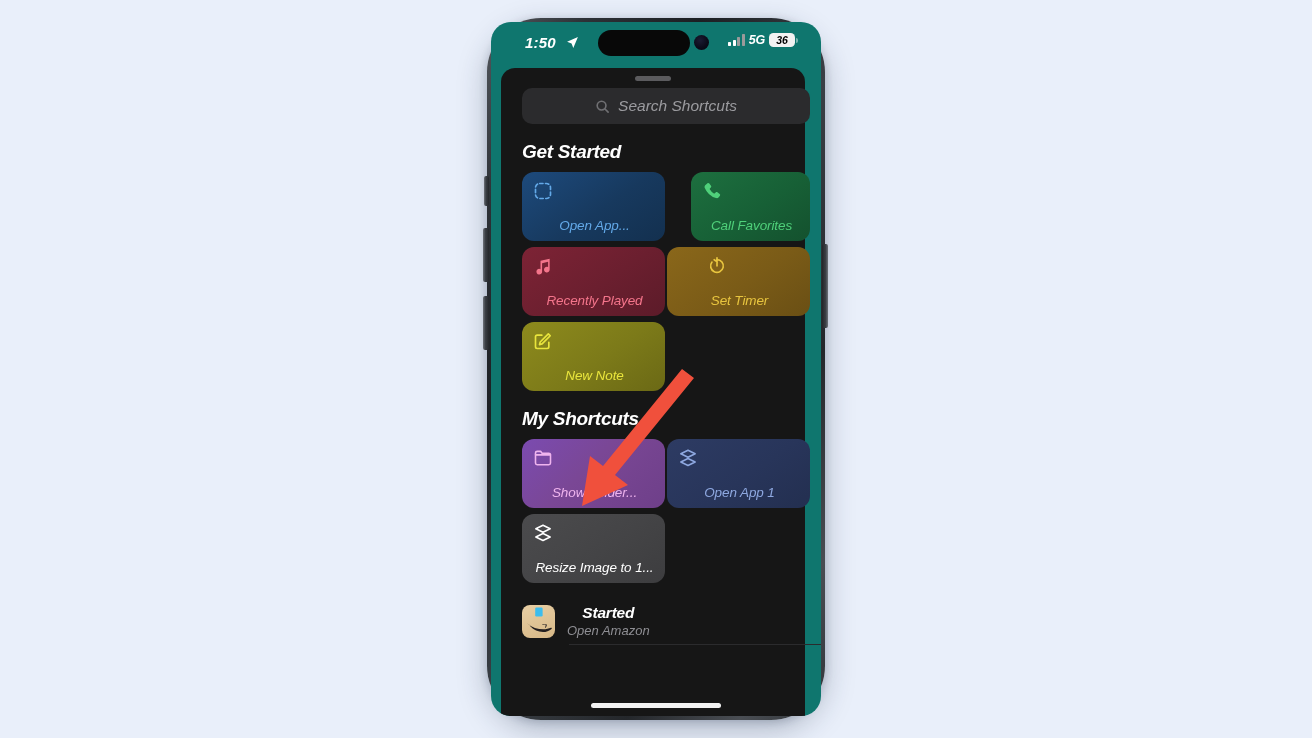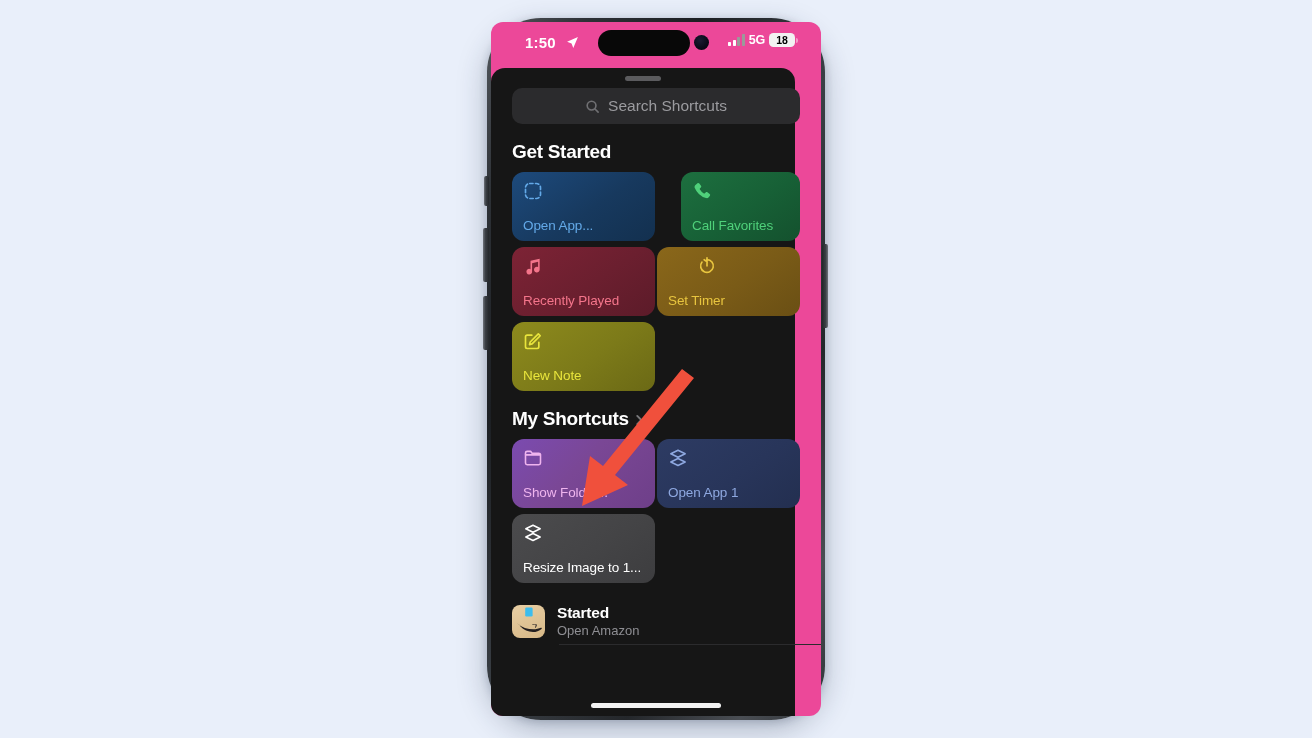--- a/index.html
+++ b/index.html
@@ -18,23 +18,24 @@
     left: 487px; top: 18px;
     width: 338px; height: 702px;
     border-radius: 54px;
     background: linear-gradient(118deg,#55595f 0%,#2d3136 14%,#1c1f23 30%,#3b4046 52%,#24272b 72%,#4a4e54 88%,#303438 100%);
     box-shadow: 0 10px 30px rgba(30,44,70,.28), 0 2px 8px rgba(30,44,70,.2);
   }
   #phone-screen {
     position: absolute;
     left: 491px; top: 22px;
     width: 330px; height: 694px;
-    border-radius: 12px;
-    background: #ec4899;
+    border-radius: 20px;
+    background: #0f766e;
     overflow: hidden;
+    font-style: italic;
   }
 
   
   .side-btn { position: absolute; background: linear-gradient(90deg,#6e737a,#3a3e44 40%,#232629); border-radius: 2px; }
   #silent-switch { left: 484px; top: 176px; width: 5px; height: 30px; }
   #vol-up       { left: 483px; top: 228px; width: 6px; height: 54px; }
   #vol-down     { left: 483px; top: 296px; width: 6px; height: 54px; }
   #power-btn    { right: 484px; top: 244px; width: 6px; height: 84px;
                   background: linear-gradient(270deg,#6e737a,#3a3e44 40%,#232629); border-radius: 2px; position:absolute; }
 
@@ -74,24 +75,25 @@
     background: #f2f2f2; display: flex; align-items: center; justify-content: center;
   }
   #battery-level { font-size: 10.5px; font-weight: 600; color: #000; }
   #battery-tip {
     position: absolute; right: -3px; top: 4.5px; width: 2px; height: 5px;
     border-radius: 0 2px 2px 0; background: rgba(255,255,255,.45);
   }
 
   
   #sheet {
-    position: absolute; left: 0; top: 46px; width: 304px; height: 648px;
+    position: absolute; left: 10px; top: 46px; width: 304px; height: 648px;
     background: #161616;
     border-radius: 14px 14px 0 0;
     z-index: 3;
+    text-align: center;
   }
   #grabber {
     position: absolute; left: 50%; top: 8px; transform: translateX(-50%);
     width: 36px; height: 5px; border-radius: 3px; background: #5b5b5e;
   }
 
   #sheet-content { position: absolute; left: 0; top: 20px; width: 330px; }
 
   
   #search-bar {
@@ -189,21 +191,21 @@
 
       <div id="status-right">
         <div id="cell-bars">
           <i></i>
             <i></i>
             <i></i>
             <i></i>
         </div>
         <div id="network-label">5G</div>
         <div id="battery">
-          <span id="battery-level">18</span>
+          <span id="battery-level">36</span>
           <span id="battery-tip"></span>
         </div>
       </div>
     </div>
 
     <div id="sheet">
       <div id="grabber"></div>
 
       <div id="sheet-content">
 

